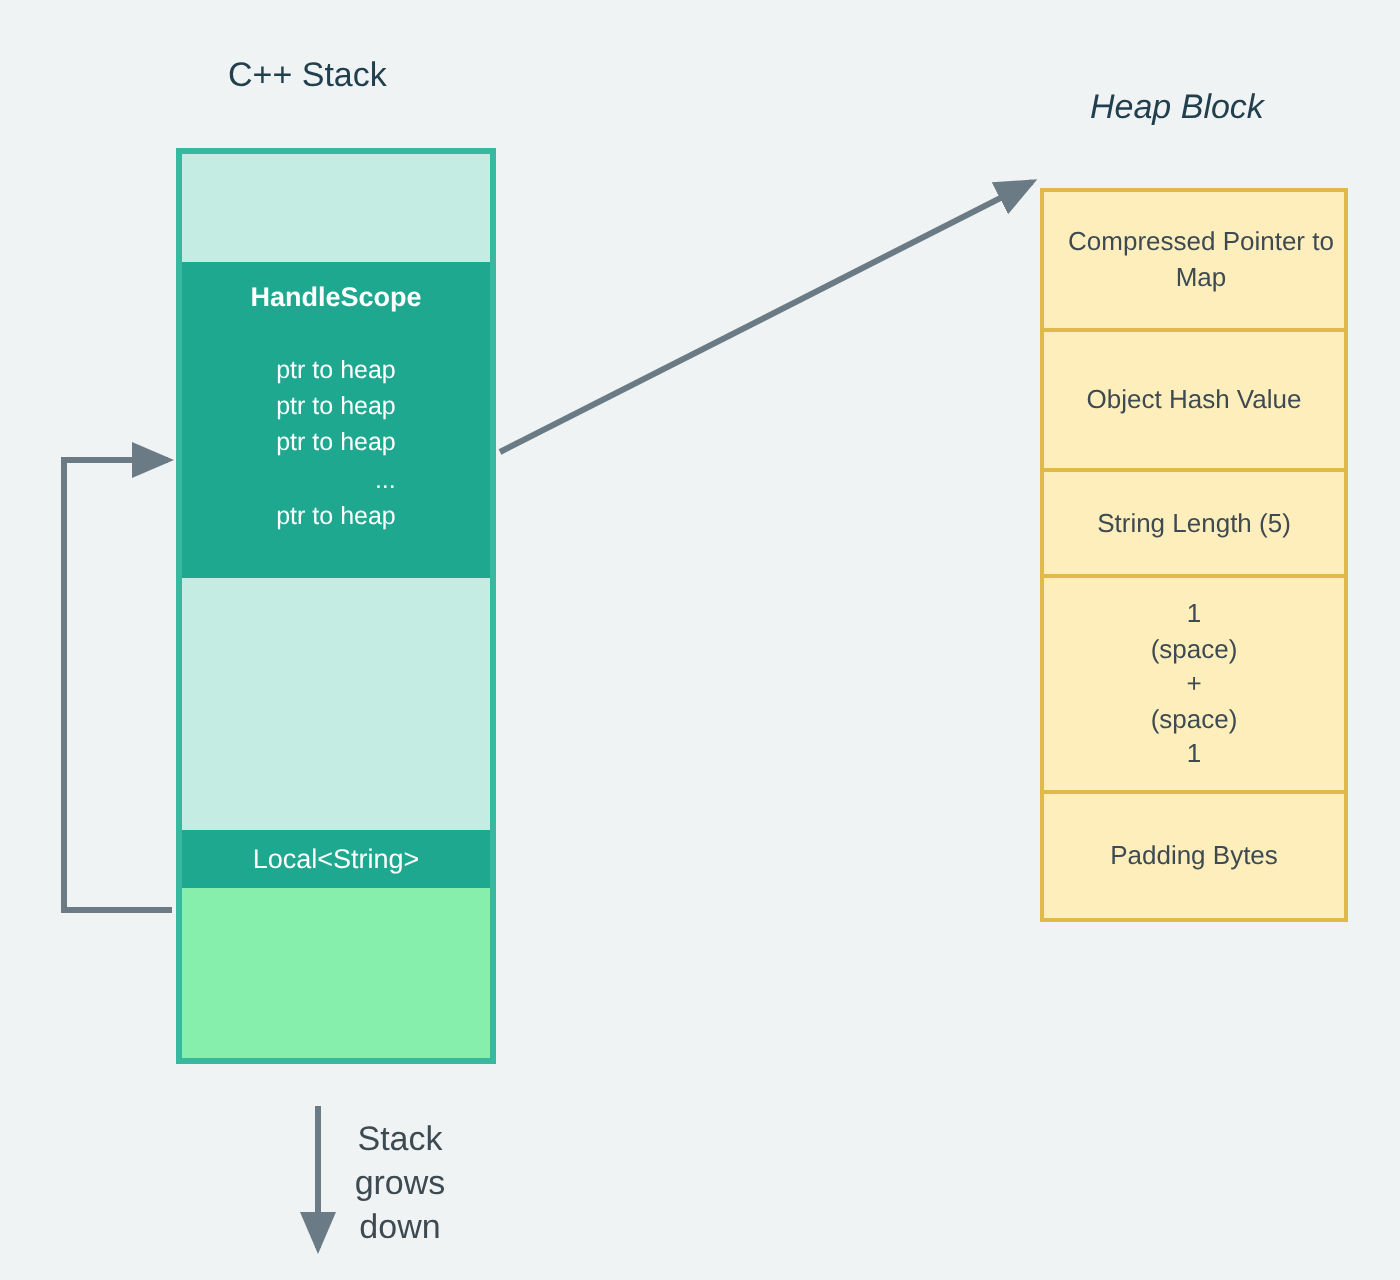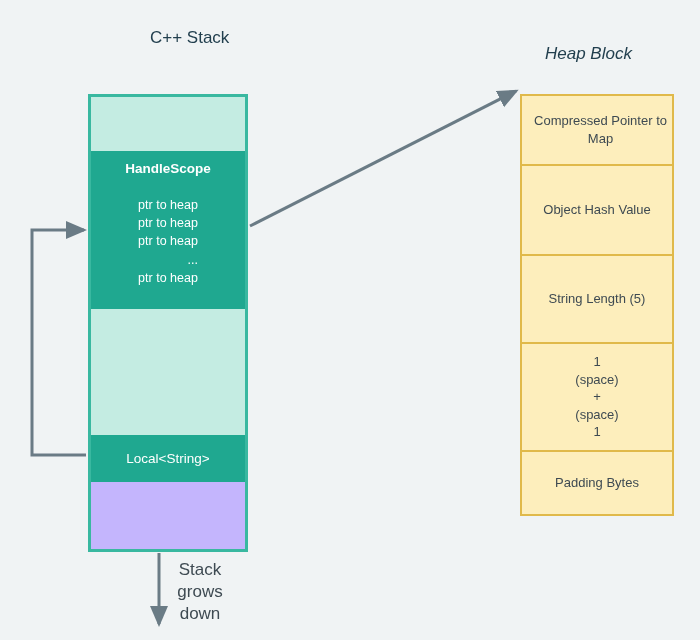--- a/index.html
+++ b/index.html
@@ -13,25 +13,25 @@
   }
   .title {
     position: absolute;
     color: #223f4e;
     font-size: 17px;
     font-weight: 500;
   }
   .stack-container {
     position: absolute;
     left: 88px;
-    top: 94px;
+    top: 74px;
     width: 160px;
     height: 458px;
     border: 3px solid #39b8a0;
-    background: #c4b5fd;
+    background: #86efac;
   }
   .stack-cell {
     width: 100%;
     border-bottom: 0 solid transparent;
     color: #fff;
     font-size: 13px;
     text-align: center;
     display: flex;
     flex-direction: column;
     justify-content: center;
@@ -82,48 +82,48 @@
     width: 90px;
     color: #3e4a52;
     font-size: 17px;
     text-align: center;
     line-height: 1.3;
   }
 </style>
 </head>
 <body>
 
-<div class="title" style="left:114px; top:28px;margin-left:36px;">C++ Stack</div>
+<div class="title" style="left:114px; top:28px;">C++ Stack</div>
 <div class="title" style="left:545px; top:44px;font-style:italic;">Heap Block</div>
 
 <div class="stack-container">
   <div class="stack-cell pale" style="height:54px;"></div>
 
   <div class="stack-cell teal" style="height:158px;">
     <div class="hs-title">HandleScope</div>
     <div class="handlescope-body">
       <div>ptr to heap</div>
       <div>ptr to heap</div>
       <div>ptr to heap</div>
       <div>...</div>
       <div>ptr to heap</div>
     </div>
   </div>
 
   <div class="stack-cell pale" style="height:126px;"></div>
 
-  <div class="stack-cell teal" style="height:47px; font-size:13.5px;">Local&lt;String&gt;</div>
+  <div class="stack-cell teal" style="height:29px; font-size:13.5px;">Local&lt;String&gt;</div>
 
   <div class="stack-cell pale" style="flex:1;"></div>
 </div>
 
 <div class="heap-container">
   <div class="heap-cell" style="height:70px;padding-left:11px;">Compressed Pointer to Map</div>
-  <div class="heap-cell" style="height:90px;">Object Hash Value</div>
-  <div class="heap-cell" style="height:88px;">String Length (5)</div>
+  <div class="heap-cell" style="height:70px;">Object Hash Value</div>
+  <div class="heap-cell" style="height:53px;">String Length (5)</div>
   <div class="heap-cell" style="height:108px; white-space:pre-line;">1
 (space)
 +
 (space)
 1</div>
   <div class="heap-cell" style="height:62px;">Padding Bytes</div>
 </div>
 
 <svg class="arrows">
   <defs>

